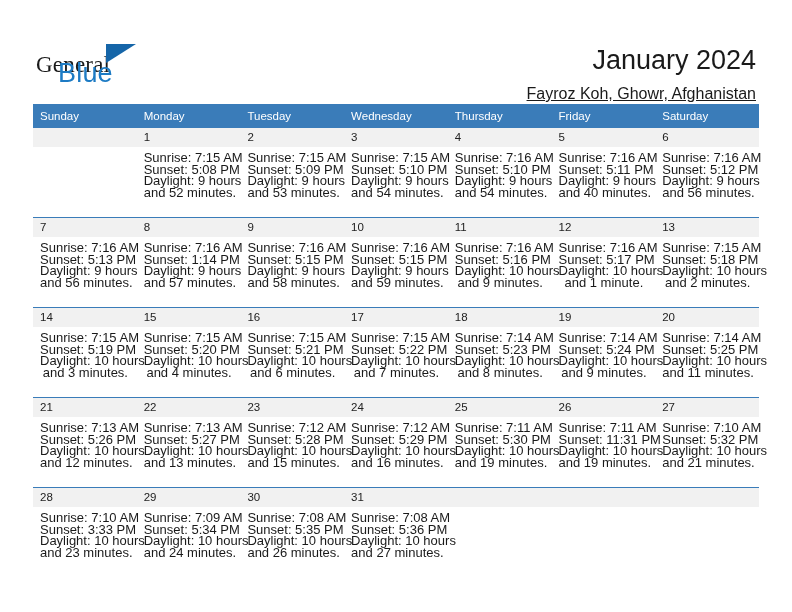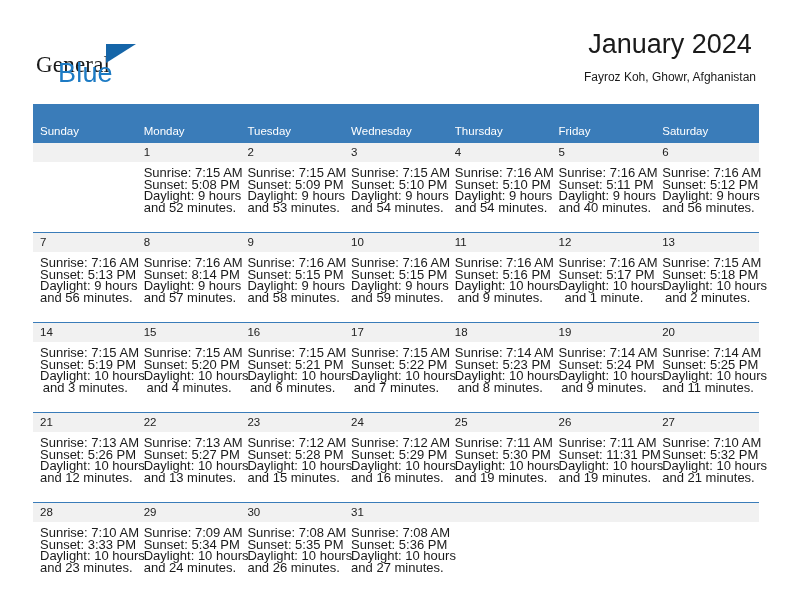--- a/index.html
+++ b/index.html
@@ -59,55 +59,56 @@
     left: 70px;
     top: 8px;
     width: 0;
     height: 0;
     border-left: 30px solid #1565a8;
     border-bottom: 19px solid transparent;
   }
   .title-wrap {
     position: absolute;
     right: 36px;
-    top: 28px;
-    text-align: center;
+    top: 44px;
+    text-align: right;
   }
   .cal-title {
     font-size: 27px;
     color: #1a1a1a;
     line-height: 32px;
     white-space: nowrap;
   }
   .cal-subtitle {
     margin-top: 9px;
-    font-size: 12px;
+    font-size: 16px;
     color: #1a1a1a;
     line-height: 17px;
     white-space: nowrap;
+    text-decoration: underline;
   }
 
   
   .calendar {
     position: absolute;
     left: 33px;
     top: 104px;
     width: 726px;
     border-collapse: collapse;
     table-layout: fixed;
   }
   .calendar col { width: 103.71px; }
 
   thead th {
     background: #3a7cb9;
     color: #ffffff;
     font-size: 11.5px;
     font-weight: normal;
     text-align: left;
-    padding: 21px 0 6px 7px;
+    padding: 6px 0 6px 7px;
     height: 11px;
     border: none;
   }
 
   tbody td {
     vertical-align: top;
     padding: 0;
     border: none;
     border-top: 1px solid #3a7cb9;
     height: 89px;
@@ -270,21 +271,21 @@
                 <div>Daylight: 9 hours</div>
                 <div>and 56 minutes.</div>
               </div>
             </div>
           </td>
         <td>
             <div class="cell-inner">
               <div class="daynum-band">8</div>
               <div class="detail">
                 <div>Sunrise: 7:16 AM</div>
-                <div>Sunset: 8:14 PM</div>
+                <div>Sunset: 1:14 PM</div>
                 <div>Daylight: 9 hours</div>
                 <div>and 57 minutes.</div>
               </div>
             </div>
           </td>
         <td>
             <div class="cell-inner">
               <div class="daynum-band">9</div>
               <div class="detail">
                 <div>Sunrise: 7:16 AM</div>

